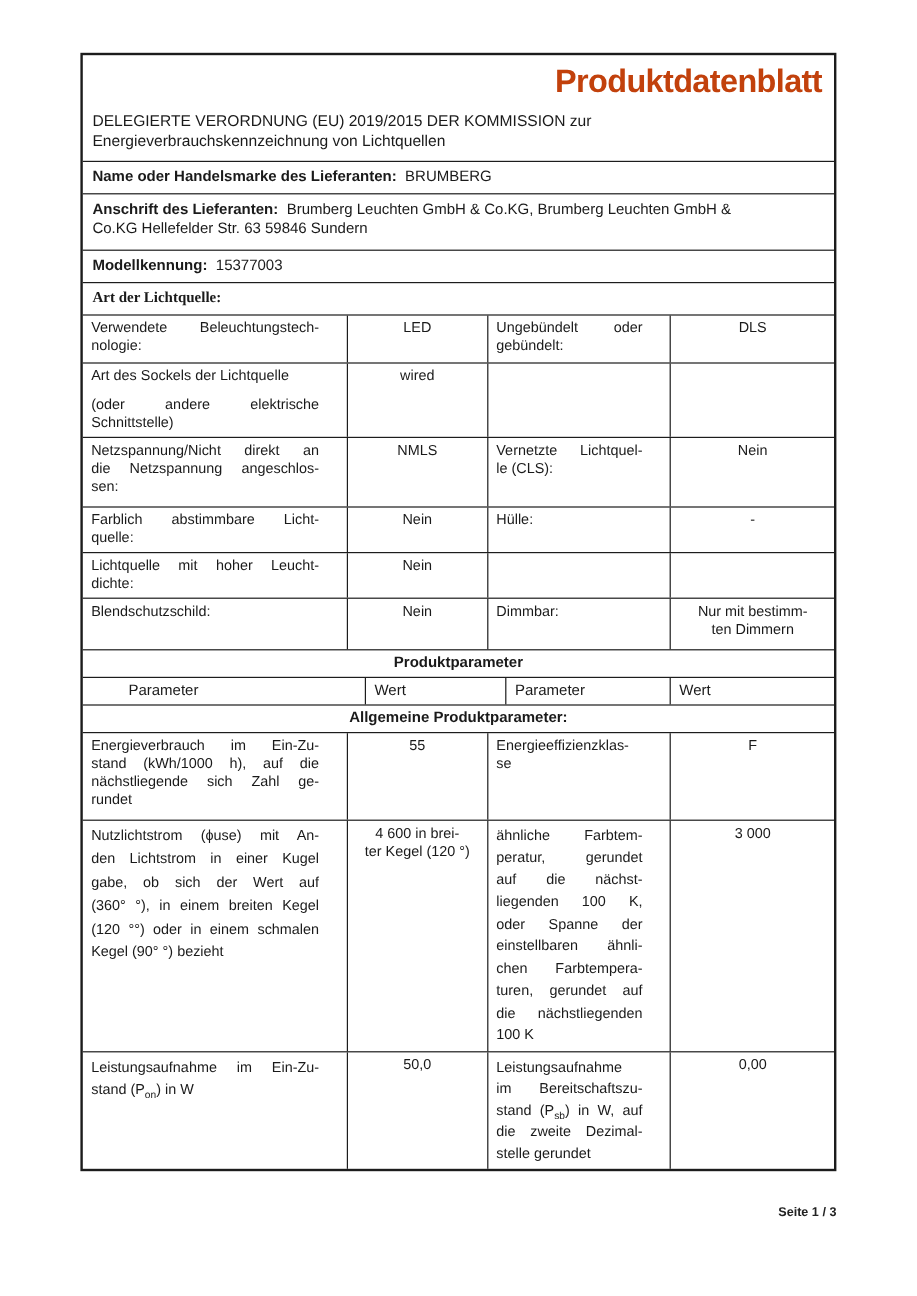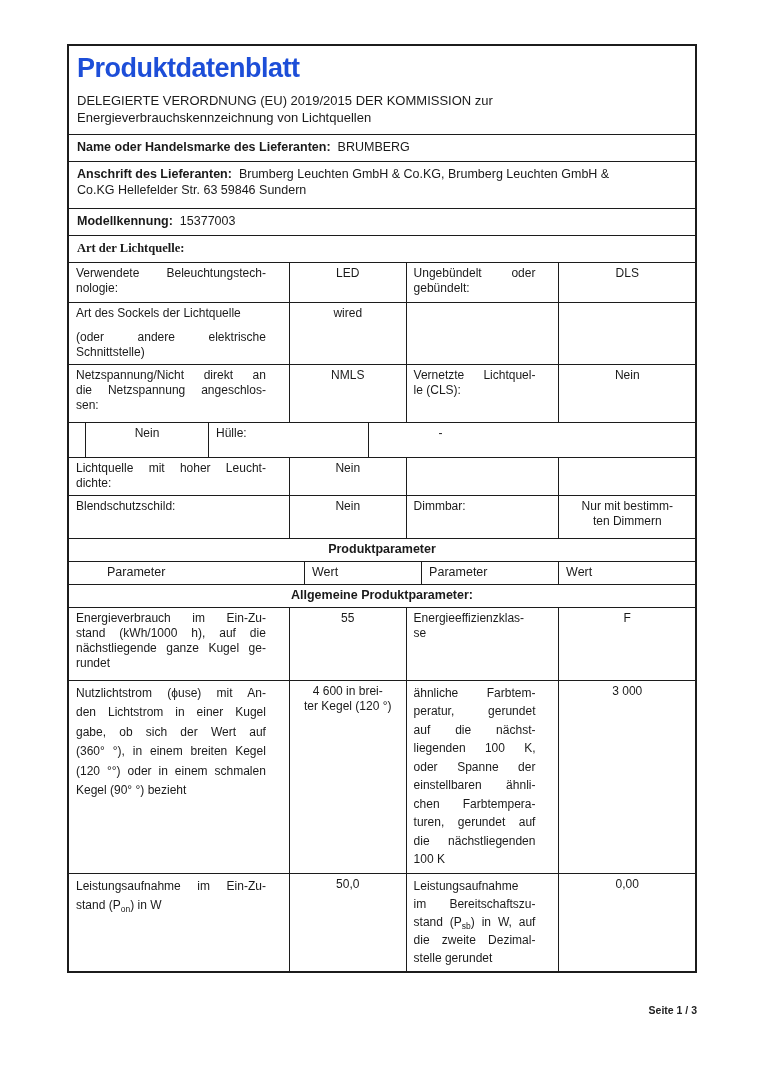--- a/index.html
+++ b/index.html
@@ -56,21 +56,21 @@
 
   
   .footer{position:absolute;right:67px;top:1004px;font-size:10.5px;color:#222;font-weight:bold;}
 </style>
 </head>
 <body>
 
 <div class="sheet">
 
   <div class="head">
-    <div class="title" style="color: #1d4ed8;">Produktdatenblatt</div>
+    <div class="title" style="color: #c2410c; text-align: right;">Produktdatenblatt</div>
     <div class="reg">
       <div>DELEGIERTE VERORDNUNG (EU) 2019/2015 DER KOMMISSION zur</div>
       <div>Energieverbrauchskennzeichnung von Lichtquellen</div>
     </div>
   </div>
 
   <div class="srow row-name">
     <span class="lbl">Name oder Handelsmarke des Lieferanten:</span><span class="val">BRUMBERG</span>
   </div>
 
@@ -120,20 +120,24 @@
       </div>
     <div class="c2 vc">NMLS</div>
     <div class="c3">
         <div class="jl">Vernetzte Lichtquel-</div>
         <div class="jl pe">le (CLS):</div>
       </div>
     <div class="c4 vc">Nein</div>
   </div>
 
   <div class="grid r4">
+    <div class="c1">
+        <div class="jl">Farblich abstimmbare Licht-</div>
+        <div class="jl pe">quelle:</div>
+      </div>
     <div class="c2 vc">Nein</div>
     <div class="c3">Hülle:</div>
     <div class="c4 vc">-</div>
   </div>
 
   <div class="grid r5">
     <div class="c1">
         <div class="jl">Lichtquelle mit hoher Leucht-</div>
         <div class="jl pe">dichte:</div>
       </div>
@@ -158,21 +162,21 @@
     <div class="c3">Parameter</div>
     <div class="c4">Wert</div>
   </div>
 
   <div class="secrow">Allgemeine Produktparameter:</div>
 
   <div class="grid g1">
     <div class="c1">
         <div class="jl">Energieverbrauch im Ein-Zu-</div>
         <div class="jl">stand (kWh/1000 h), auf die</div>
-        <div class="jl">nächstliegende ganze Kugel ge-</div>
+        <div class="jl">nächstliegende sich Zahl ge-</div>
         <div class="jl pe">rundet</div>
       </div>
     <div class="c2 vc">55</div>
     <div class="c3">
         <div class="jl">Energieeffizienzklas-</div>
         <div class="jl pe">se</div>
       </div>
     <div class="c4 vc">F</div>
   </div>
 

